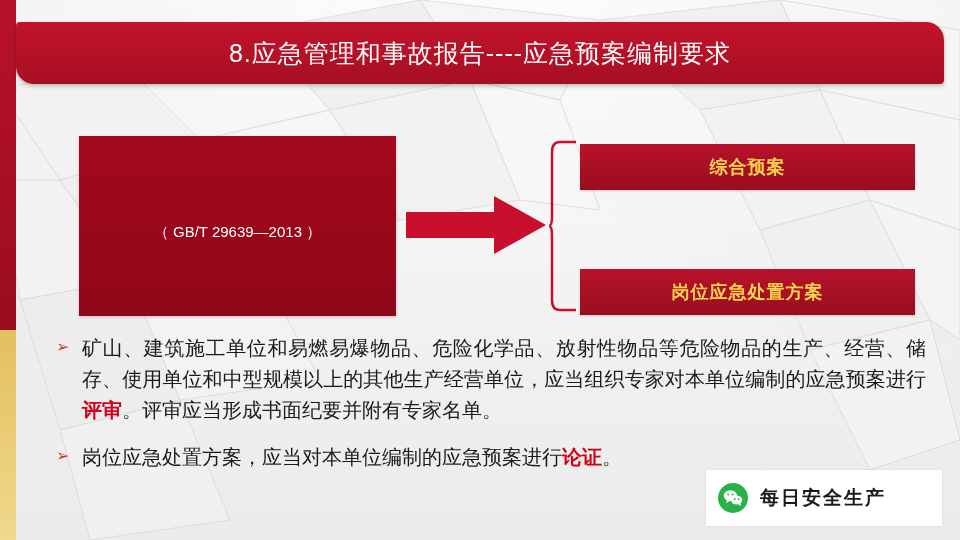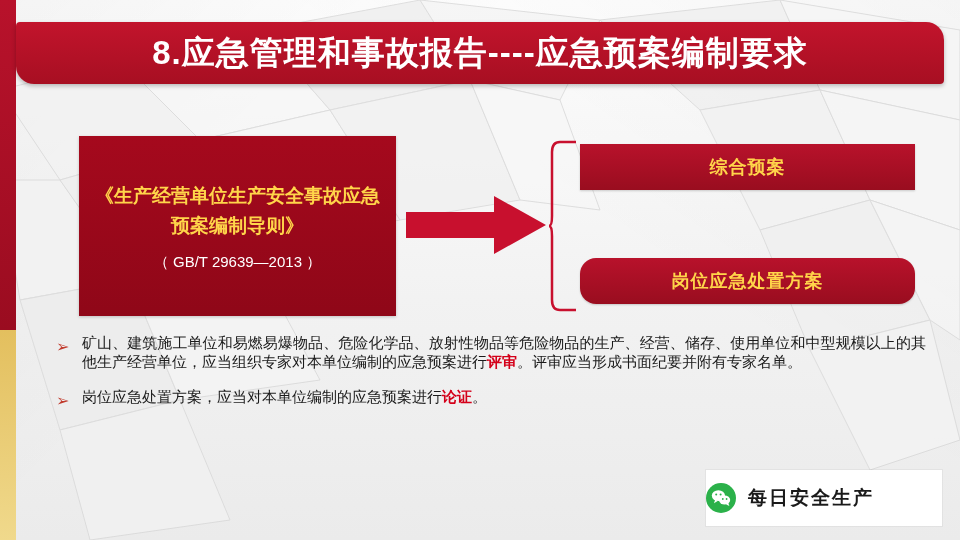--- a/index.html
+++ b/index.html
@@ -58,22 +58,22 @@
     width: 928px; height: 62px;
     background: linear-gradient(to bottom, #c2142c 0%, #a70f22 100%);
     border-radius: 4px 18px 4px 18px;
     box-shadow: 0 2px 4px rgba(0,0,0,0.25);
     display: flex;
     align-items: center;
     justify-content: center;
   }
   .title-text {
     color: #ffffff;
-    font-size: 33px;
-    font-weight: bold;
+    font-size: 25px;
+    font-weight: normal;
     letter-spacing: 1px;
     white-space: nowrap;
   }
 
   
   .standard-box {
     position: absolute;
     left: 79px; top: 136px;
     width: 317px; height: 180px;
     background: linear-gradient(to bottom, #a5091d 0%, #8f0718 100%);
@@ -124,21 +124,21 @@
     box-shadow: 0 1px 2px rgba(0,0,0,0.18);
   }
   .plan-box .label {
     color: #ffd54a;
     font-size: 18px;
     font-weight: bold;
     letter-spacing: 1px;
   }
   .plan-1 { top: 144px; text-align: right; }
   .plan-2 { top: 205px; }
-  .plan-3 { top: 258px; border-radius: 16px; }
+  .plan-3 { top: 269px; }
 
   
   .bullets {
     position: absolute;
     left: 56px; top: 333px;
     width: 870px;
   }
   .bullet-row {
     display: flex;
     align-items: flex-start;
@@ -146,40 +146,40 @@
   }
   .bullet-marker {
     color: #c0392b;
     font-size: 16px;
     line-height: 28px;
     width: 26px;
     flex: 0 0 26px;
     text-align: left;
   }
   .bullet-text {
-    font-size: 15px;
-    line-height: 19px;
+    font-size: 20px;
+    line-height: 31px;
     color: #1a1a1a;
     text-align: justify;
     flex: 1;
   }
   .hl {
     color: #d4001a;
     font-weight: bold;
   }
 
   
   .wechat-badge {
     position: absolute;
     right: 18px; bottom: 14px;
     width: 236px; height: 56px;
     background: #ffffff;
     display: flex;
     align-items: center;
-    padding-left: 0;
+    padding-left: 12px;
     box-sizing: border-box;
     box-shadow: 0 0 0 1px rgba(0,0,0,0.04);
   }
   .wechat-icon {
     width: 30px; height: 30px;
     border-radius: 50%;
     background: #2bb14a;
     display: flex;
     align-items: center;
     justify-content: center;
@@ -228,21 +228,20 @@
   <div class="left-strip">
     <div class="left-strip-red"></div>
     <div class="left-strip-gold"></div>
   </div>
 
   <div class="title-bar">
     <div class="title-text">8.应急管理和事故报告----应急预案编制要求</div>
   </div>
 
   <div class="standard-box">
-    <div class="standard-title">《生产经营单位生产安全事故应急预案编制导则》</div>
     <div class="standard-code">（ GB/T 29639—2013 ）</div>
   </div>
 
   <div class="arrow">
     <svg width="140" height="58" viewBox="0 0 140 58">
       <polygon points="0,16 88,16 88,0 140,29 88,58 88,42 0,42" fill="#c8102e"></polygon>
     </svg>
   </div>
 
   <div class="brace">

